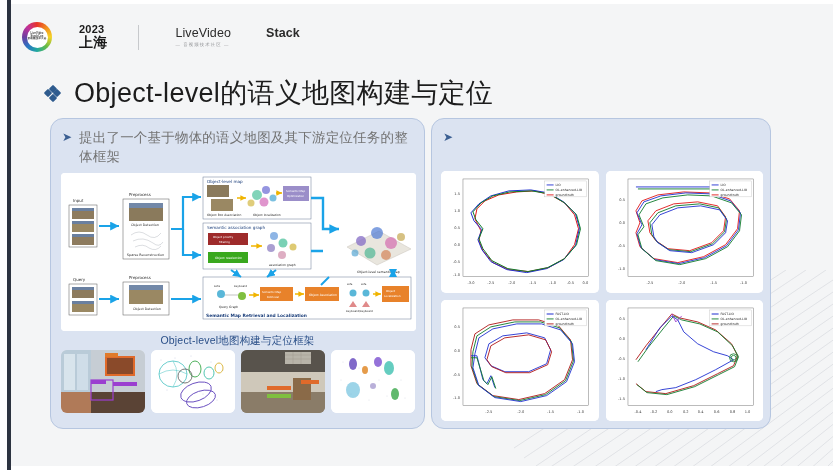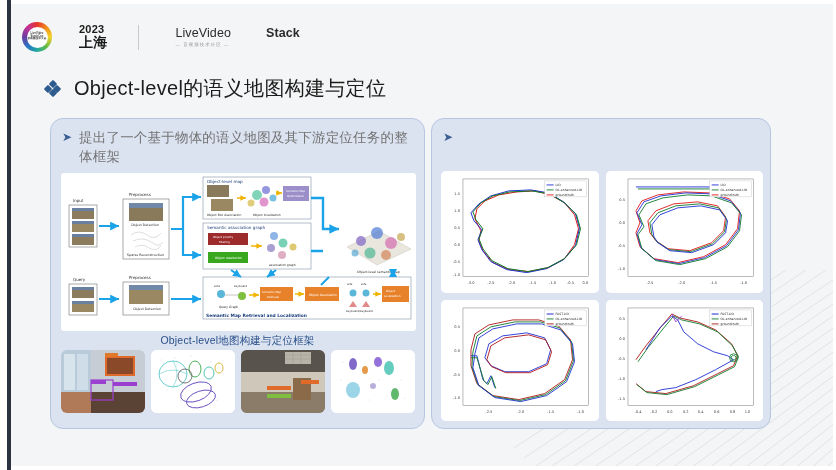--- a/index.html
+++ b/index.html
@@ -50,21 +50,21 @@
   #title-row { position:absolute; left:45px; top:75px; display:flex; align-items:center; gap:14px; }
   .diamond-bullet { width:15px; height:15px; position:relative; flex:none; }
   .diamond-bullet i {
     position:absolute; background:#2e5b8e; width:6px; height:6px;
     transform:rotate(45deg); border-radius:1px;
   }
   .diamond-bullet i:nth-child(1){ left:4.5px; top:0px; }
   .diamond-bullet i:nth-child(2){ left:0px;  top:4.5px; }
   .diamond-bullet i:nth-child(3){ left:9px;  top:4.5px; }
   .diamond-bullet i:nth-child(4){ left:4.5px;top:9px; }
-  #slide-title { font-size:20px; color:#1c1c1c; letter-spacing:.3px; font-weight:400; }
+  #slide-title { font-size:27px; color:#1c1c1c; letter-spacing:.3px; font-weight:400; }
 
   
   .panel {
     position:absolute;
     background:#dbe3f1;
     border:1px solid #b6c6e0;
     border-radius:13px;
   }
   #panel-left  { left:50px;  top:118px; width:375px; height:311px; }
   #panel-right { left:431px; top:118px; width:340px; height:311px; }

